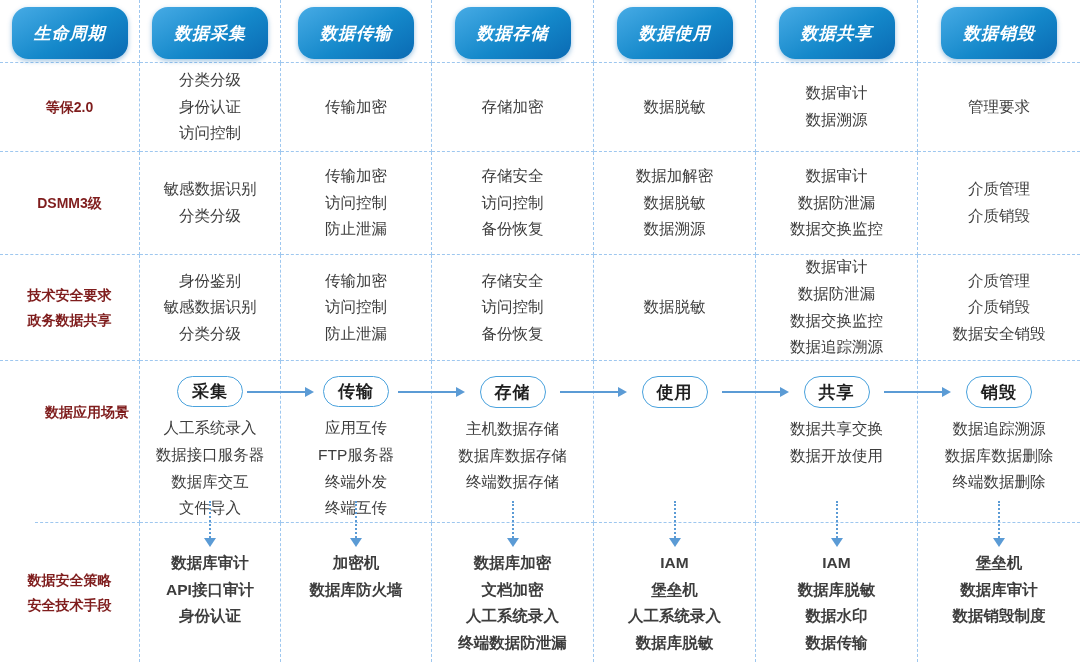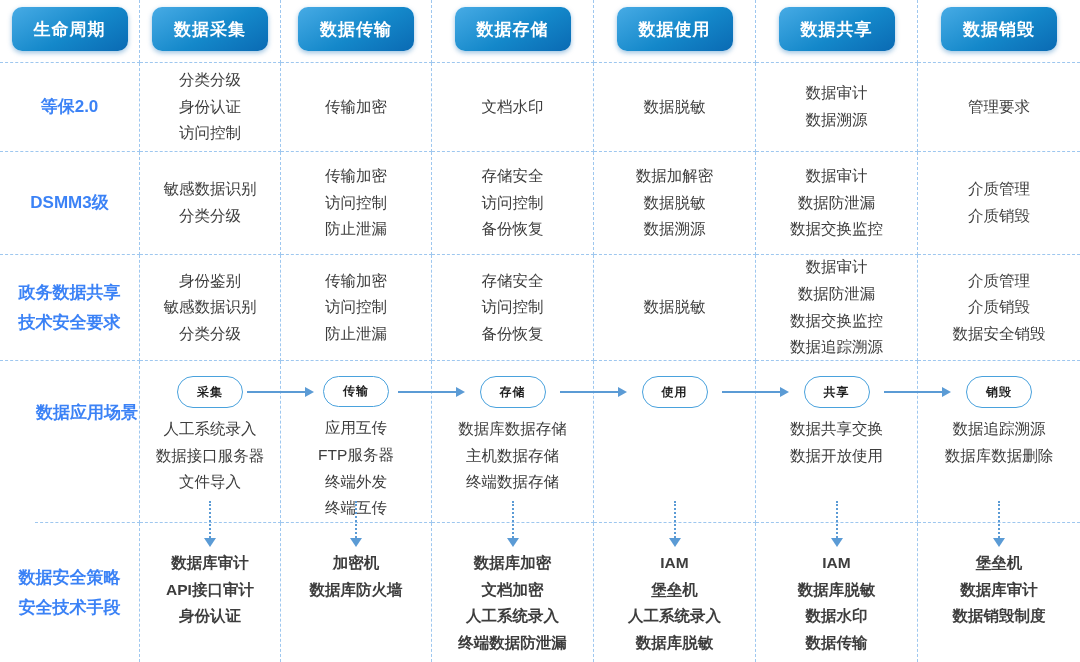--- a/index.html
+++ b/index.html
@@ -22,43 +22,44 @@
     border-bottom: 1px dashed #9ec7ef;
     display: flex; flex-direction: column;
     align-items: center; justify-content: center;
     text-align: center;
   }
   .c.last-col { border-right: none; }
   .c.last-row { border-bottom: none; }
 
   .hd { justify-content: flex-start; padding-top: 7px; }
   .hbtn {
-    min-width: 116px; height: 44px; padding: 0 18px;
-    border-radius: 10px;
+    min-width: 116px; height: 52px; padding: 0 18px;
+    border-radius: 16px;
     display: flex; align-items: center; justify-content: center;
     background: linear-gradient(150deg, #47abe5 0%, #1488ca 55%, #0a6ab3 100%);
     box-shadow: 0 2px 5px rgba(10,106,179,0.40);
     color: #ffffff; font-weight: 700; font-size: 17px;
     letter-spacing: 1px;
+    font-style: italic;
   }
 
   .row-label {
-    color: #3b82f6; font-weight: 700; font-size: 17px; line-height: 1.75;
+    color: #7f1d1d; font-weight: 700; font-size: 14px; line-height: 1.75;
   }
   .lbl-scn { padding-bottom: 58px; margin-left: 35px; }
 
   .lines { font-size: 15.5px; color: #3d3d3d; line-height: 1.72; }
 
   .scn { justify-content: flex-start; padding-top: 15px; }
   .pill {
     min-width: 66px; height: 32px; padding: 0 12px;
     border: 1.5px solid #4aa2dd; border-radius: 17px;
     background: #ffffff;
     display: flex; align-items: center; justify-content: center;
-    font-weight: 700; font-size: 12px; color: #1f1f1f;
+    font-weight: 700; font-size: 17px; color: #1f1f1f;
     letter-spacing: 1px;
     margin-bottom: 8px;
   }
 
   .sec { justify-content: flex-start; padding-top: 27px; font-weight: bold; }
 
   .overlay { position: absolute; inset: 0; pointer-events: none; }
   .harrow { position: absolute; top: 391px; width: 58px; height: 2px; background: #5b9bd5; }
   .harrow::after {
     content: ""; position: absolute; right: -9px; top: -4px;
@@ -114,21 +115,21 @@
           <div>访问控制</div>
         </div>
       </div>
     <div class="c">
         <div class="lines">
           <div>传输加密</div>
         </div>
       </div>
     <div class="c">
         <div class="lines">
-          <div>文档水印</div>
+          <div>存储加密</div>
         </div>
       </div>
     <div class="c">
         <div class="lines">
           <div>数据脱敏</div>
         </div>
       </div>
     <div class="c">
         <div class="lines">
           <div>数据审计</div>
@@ -182,22 +183,22 @@
       </div>
     <div class="c last-col">
         <div class="lines">
           <div>介质管理</div>
           <div>介质销毁</div>
         </div>
       </div>
 
     <div class="c">
       <div class="row-label">
+          <div>技术安全要求</div>
           <div>政务数据共享</div>
-          <div>技术安全要求</div>
         </div>
     </div>
     <div class="c">
         <div class="lines">
           <div>身份鉴别</div>
           <div>敏感数据识别</div>
           <div>分类分级</div>
         </div>
       </div>
     <div class="c">
@@ -238,55 +239,57 @@
     <div class="c lbl-scn">
       <div class="row-label">
           <div>数据应用场景</div>
         </div>
     </div>
     <div class="c scn">
       <div class="pill">采集</div>
       <div class="lines">
           <div>人工系统录入</div>
           <div>数据接口服务器</div>
+          <div>数据库交互</div>
           <div>文件导入</div>
         </div>
     </div>
     <div class="c scn">
       <div class="pill">传输</div>
       <div class="lines">
           <div>应用互传</div>
           <div>FTP服务器</div>
           <div>终端外发</div>
           <div>终端互传</div>
         </div>
     </div>
     <div class="c scn">
       <div class="pill">存储</div>
       <div class="lines">
+          <div>主机数据存储</div>
           <div>数据库数据存储</div>
-          <div>主机数据存储</div>
           <div>终端数据存储</div>
         </div>
     </div>
     <div class="c scn">
       <div class="pill">使用</div>
     </div>
     <div class="c scn">
       <div class="pill">共享</div>
       <div class="lines">
           <div>数据共享交换</div>
           <div>数据开放使用</div>
         </div>
     </div>
     <div class="c scn last-col">
       <div class="pill">销毁</div>
       <div class="lines">
           <div>数据追踪溯源</div>
           <div>数据库数据删除</div>
+          <div>终端数据删除</div>
         </div>
     </div>
 
     <div class="c last-row">
       <div class="row-label">
           <div>数据安全策略</div>
           <div>安全技术手段</div>
         </div>
     </div>
     <div class="c sec last-row">

